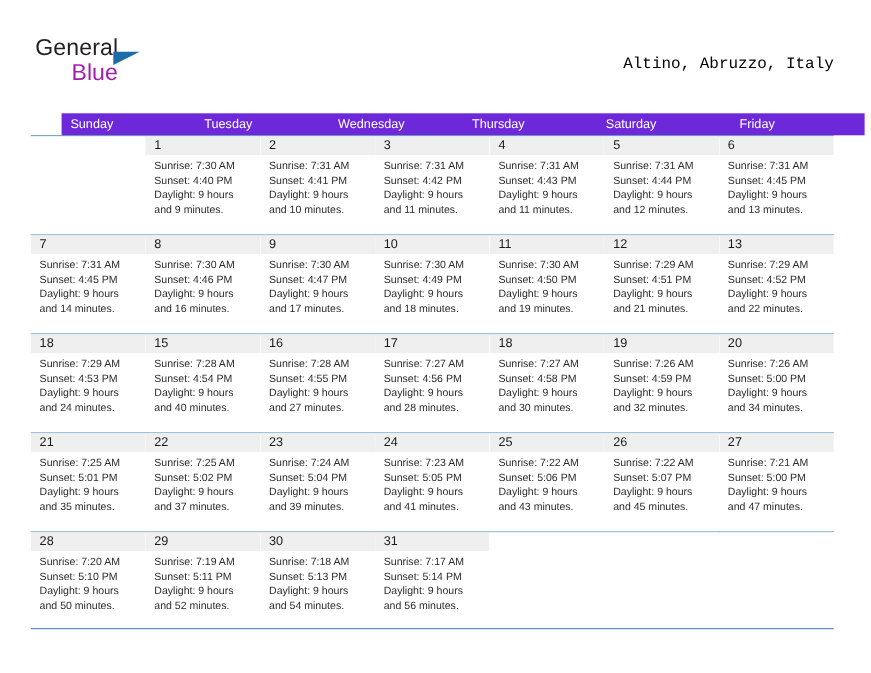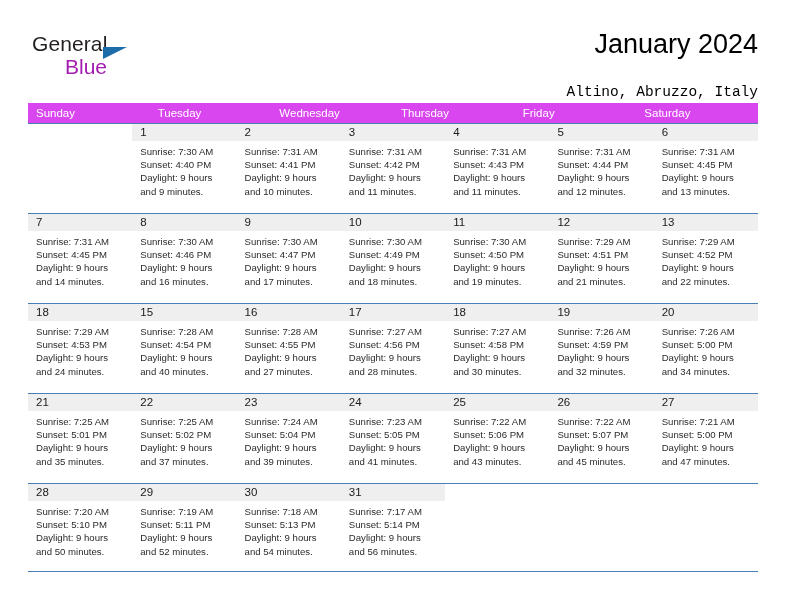--- a/index.html
+++ b/index.html
@@ -91,22 +91,23 @@
   .calendar {
     position: absolute;
     left: 28px;
     top: 103px;
     width: 730px;
   }
 
   .weekday-row {
     display: flex;
     width: 730px;
-    background: #d946ef;
+    background: #6d28d9;
     height: 20px;
+    margin-left: 28px;
   }
   .weekday {
     flex: 1 1 0;
     color: #ffffff;
     font-size: 11.5px;
     line-height: 20px;
     padding-left: 8px;
     box-sizing: border-box;
     white-space: nowrap;
     overflow: hidden;
@@ -175,35 +176,34 @@
 
   <div class="header">
 
     <div class="brand">
       <span class="brand-general">General</span>
       <span class="brand-triangle"></span>
       <span class="brand-blue">Blue</span>
     </div>
 
     <div class="title-block">
-      <div class="cal-title">January 2024</div>
       <div class="cal-location">Altino, Abruzzo, Italy</div>
     </div>
 
   </div>
 
   <div class="calendar">
 
     <div class="weekday-row">
       <div class="weekday">Sunday</div>
       <div class="weekday">Tuesday</div>
       <div class="weekday">Wednesday</div>
       <div class="weekday">Thursday</div>
+      <div class="weekday">Saturday</div>
       <div class="weekday">Friday</div>
-      <div class="weekday">Saturday</div>
     </div>
 
     <div class="week-row">
       <div class="day-cell blank">
         <span class="day-number"></span>
       </div>
       <div class="day-cell">
         <span class="day-number">1</span>
         <div class="day-info">
           <div>Sunrise: 7:30 AM</div>

